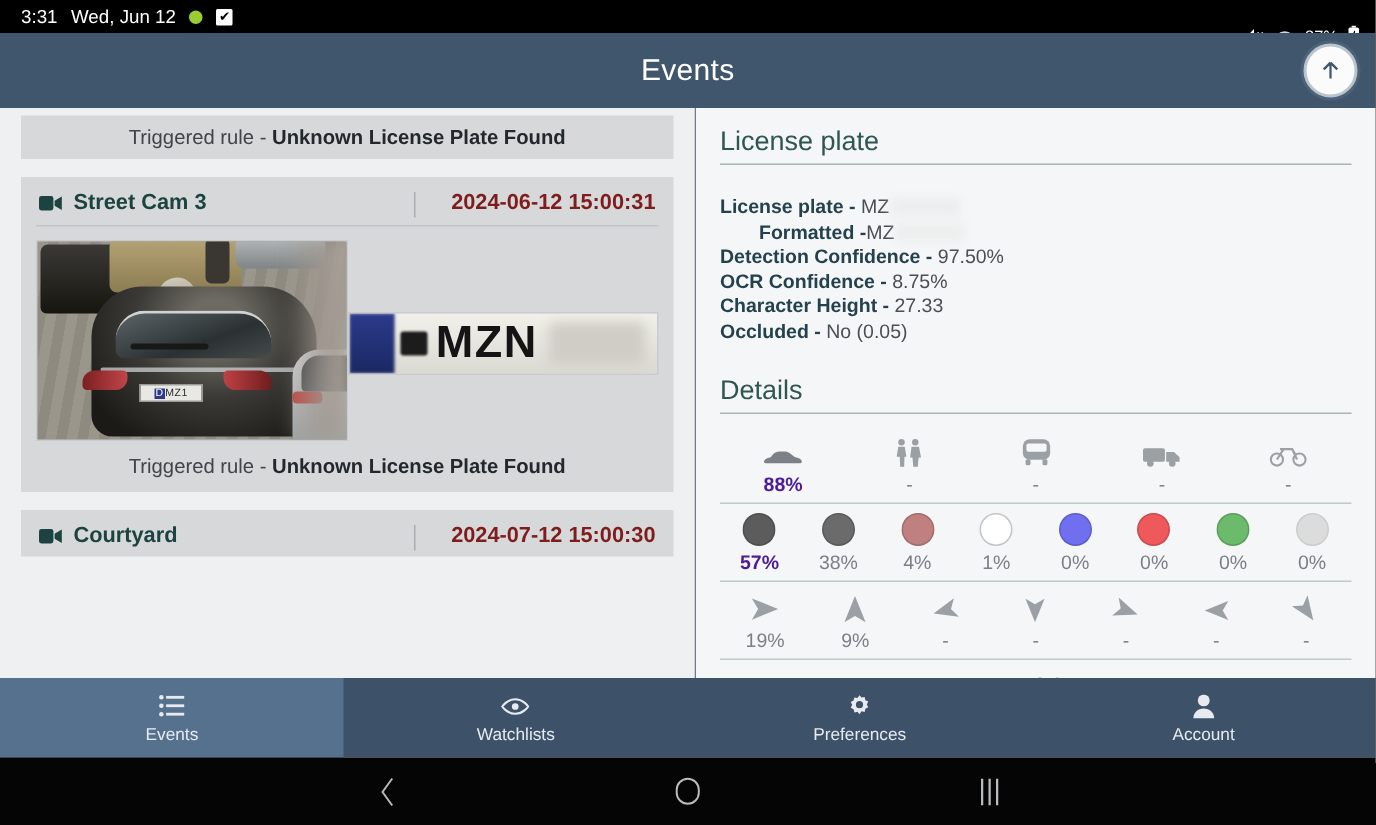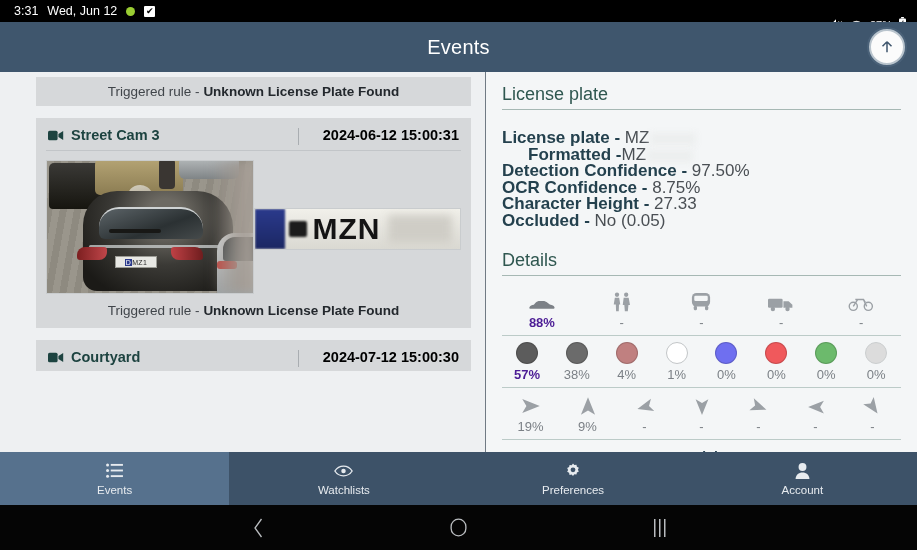--- a/index.html
+++ b/index.html
@@ -45,21 +45,21 @@
     display: flex; align-items: center; justify-content: center;
   }
 
   
   .content {
     position: absolute; top: 72px; left: 0; width: 917px; height: 380px;
     background: #eef0f2; display: flex;
   }
   .left-pane {
     width: 463px; height: 100%; overflow: hidden; position: relative;
-    background: #eef0f2; padding: 0 14px; margin-left: 22px;
+    background: #eef0f2; padding: 0 14px;
   }
   .divider-v { width: 1px; background: #707a84; height: 100%; }
   .right-pane {
     flex: 1; height: 100%; overflow: hidden; background: #f4f6f7;
     padding: 12px 16px 0 16px;
   }
 
   
   .rule-banner {
     background: #d6d8da; color: #40454a;
@@ -72,21 +72,21 @@
   }
   .event-head {
     display: flex; align-items: center; justify-content: space-between;
     padding: 1px 2px 7px 2px; border-bottom: 1px solid #c2c5c8;
     position: relative;
   }
   .cam-name {
     display: flex; align-items: center; gap: 7px;
     color: #1d4340; font-weight: bold; font-size: 14.5px;
   }
-  .event-time { color: #000000; font-weight: bold; font-size: 14.5px; }
+  .event-time { color: #7f1d1d; font-weight: bold; font-size: 14.5px; }
   .head-sep {
     position: absolute; left: 252px; top: 2px; width: 1px; height: 17px; background: #a9adb1;
   }
   .thumbs { display: flex; flex-direction: row; align-items: center; padding-top: 9px; }
   .veh-img {
     width: 222px; height: 134px; border: 1px solid #c9ccce; position: relative; overflow: hidden;
   }
   .plate-img {
     width: 222px; height: 42px; margin-top: 4px; border: 1px solid #c9ccce;
     position: relative; overflow: hidden;
@@ -158,21 +158,21 @@
   .plate-scene .chars { font-family:"Liberation Sans", sans-serif; font-weight:bold; font-size:30px;
     color:#141414; letter-spacing:1px; margin-left:6px; }
   .plate-scene .redact { flex:1; height:28px; margin:0 8px; background:#cfcdc6; filter:blur(4px);
     border-radius:3px; }
 
   
   .sec-title {
     color: #2f5750; font-size: 18px; padding-bottom: 4px;
   }
   .sec-rule { height: 1px; background: #a6b8b4; margin-bottom: 8px; }
-  .kv { font-size: 17px; color: #4a4f54; line-height: 16.6px; margin-top: 20px; }
+  .kv { font-size: 13px; color: #4a4f54; line-height: 16.6px; margin-top: 20px; }
   .kv .k { color: #24414e; font-weight: bold; }
   .kv .indent { padding-left: 26px; display:inline-block; }
   .redacted-inline {
     display:inline-block; width:46px; height:12px; background:#eceeee;
     filter: blur(3px); vertical-align:-2px; margin-left:1px;
   }
   .details-wrap { margin-top: 20px; }
   .drow {
     display: flex; align-items: flex-end; border-bottom: 1px solid #bccbc8;
     padding: 6px 0 5px 0;

